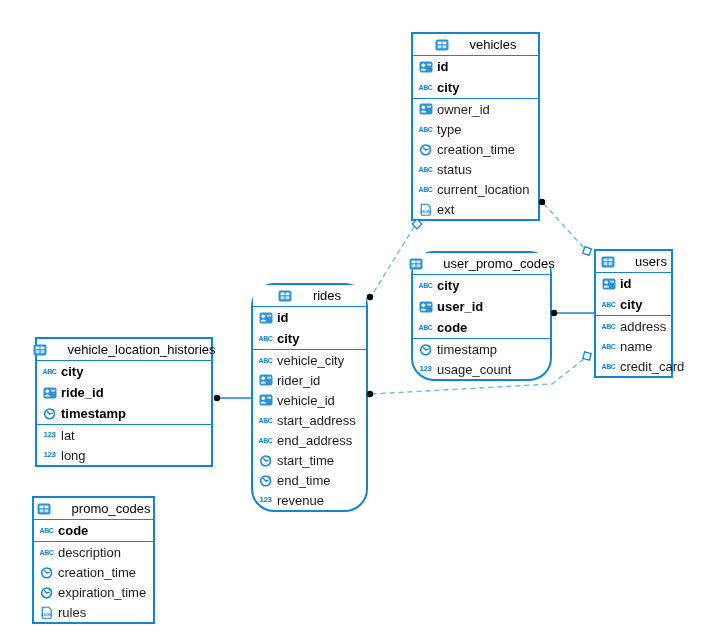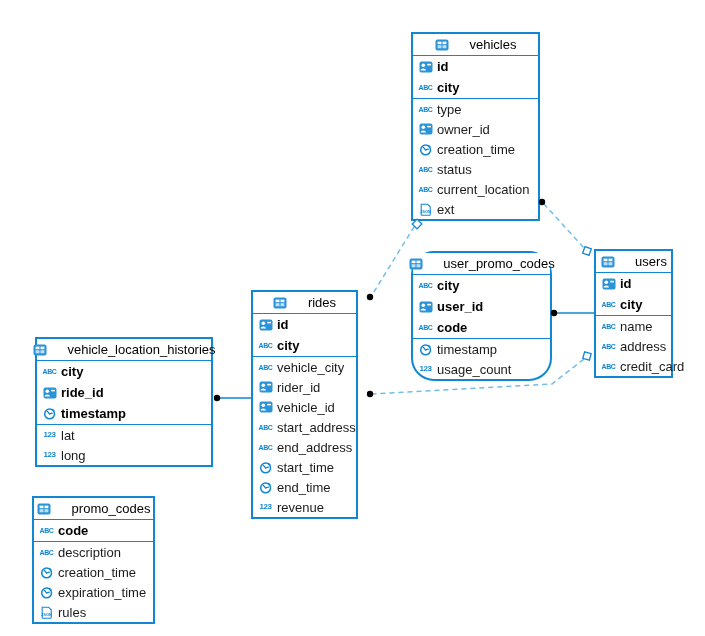--- a/index.html
+++ b/index.html
@@ -108,34 +108,34 @@
           <div class="er-row">
             <span class="icon">
               <span class="abc-glyph">ABC</span>
             </span>
             <span class="column-name">city</span>
           </div>
         </div>
         <div class="er-cols">
           <div class="er-row">
             <span class="icon">
+              <svg width="14" height="12" viewBox="0 0 14 12">
+       <rect x="0.5" y="0.5" width="13" height="11" rx="2" fill="#2b93d8"></rect>
+       <circle cx="4.3" cy="4.3" r="1.8" fill="#ffffff"></circle>
+       <path d="M1.6 9.6 C1.6 6.9 7 6.9 7 9.6 Z" fill="#ffffff"></path>
+       <rect x="8.2" y="2.8" width="3.8" height="1.6" fill="#ffffff"></rect>
+     </svg>
+            </span>
+            <span class="column-name">owner_id</span>
+          </div>
+          <div class="er-row">
+            <span class="icon">
               <span class="abc-glyph">ABC</span>
             </span>
             <span class="column-name">type</span>
-          </div>
-          <div class="er-row">
-            <span class="icon">
-              <svg width="14" height="12" viewBox="0 0 14 12">
-       <rect x="0.5" y="0.5" width="13" height="11" rx="2" fill="#2b93d8"></rect>
-       <circle cx="4.3" cy="4.3" r="1.8" fill="#ffffff"></circle>
-       <path d="M1.6 9.6 C1.6 6.9 7 6.9 7 9.6 Z" fill="#ffffff"></path>
-       <rect x="8.2" y="2.8" width="3.8" height="1.6" fill="#ffffff"></rect>
-     </svg>
-            </span>
-            <span class="column-name">owner_id</span>
           </div>
           <div class="er-row">
             <span class="icon">
               <svg width="13" height="13" viewBox="0 0 13 13">
        <circle cx="6.6" cy="6.9" r="4.9" fill="none" stroke="#1287d1" stroke-width="1.5"></circle>
        <line x1="6.6" y1="6.9" x2="4.4" y2="4.4" stroke="#1287d1" stroke-width="1.4" stroke-linecap="round"></line>
        <line x1="6.6" y1="6.9" x2="9.3" y2="6.1" stroke="#1287d1" stroke-width="1.4" stroke-linecap="round"></line>
        <line x1="9.6" y1="2.4" x2="11" y2="3.7" stroke="#1287d1" stroke-width="1.3" stroke-linecap="round"></line>
      </svg>
             </span>
@@ -252,37 +252,37 @@
               <span class="abc-glyph">ABC</span>
             </span>
             <span class="column-name">city</span>
           </div>
         </div>
         <div class="er-cols">
           <div class="er-row">
             <span class="icon">
               <span class="abc-glyph">ABC</span>
             </span>
+            <span class="column-name">address</span>
+          </div>
+          <div class="er-row">
+            <span class="icon">
+              <span class="abc-glyph">ABC</span>
+            </span>
             <span class="column-name">name</span>
           </div>
           <div class="er-row">
             <span class="icon">
               <span class="abc-glyph">ABC</span>
             </span>
-            <span class="column-name">address</span>
-          </div>
-          <div class="er-row">
-            <span class="icon">
-              <span class="abc-glyph">ABC</span>
-            </span>
             <span class="column-name">credit_card</span>
           </div>
         </div>
       </div>
-      <div class="er-table" style="left: 251px; top: 290px; width: 107px;">
+      <div class="er-table" style="left: 251px; top: 283px; width: 117px; border-radius: 23px;">
         <div class="er-header">
           <span class="icon">
             <svg width="14" height="12" viewBox="0 0 14 12">
        <rect x="0.5" y="0.5" width="13" height="11" rx="2" fill="#2b93d8"></rect>
        <rect x="2.6" y="2.6" width="3.9" height="2.6" fill="#ffffff" opacity="0.95"></rect>
        <rect x="7.5" y="2.6" width="3.9" height="2.6" fill="#ffffff" opacity="0.95"></rect>
        <rect x="2.6" y="6.2" width="3.9" height="3.1" fill="#ffffff" opacity="0.7"></rect>
        <rect x="7.5" y="6.2" width="3.9" height="3.1" fill="#ffffff" opacity="0.7"></rect>
      </svg>
           </span>

